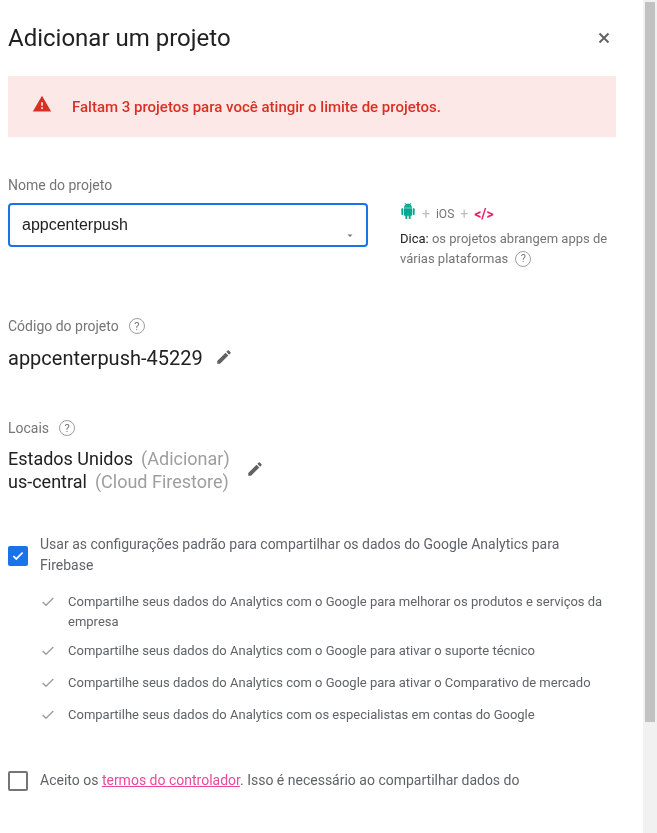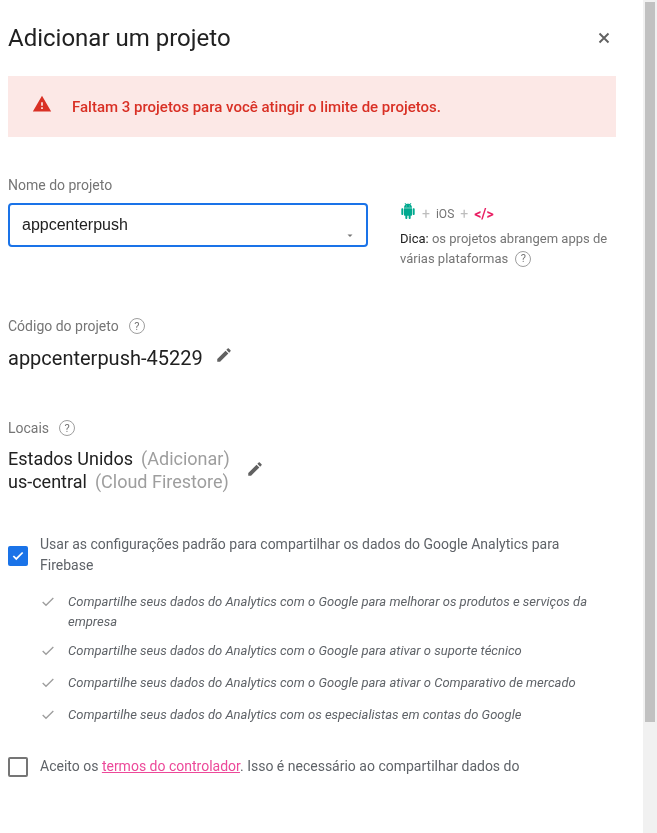--- a/index.html
+++ b/index.html
@@ -137,21 +137,21 @@
       margin-bottom: 50px;
     }
     .label-row {
       display: flex;
       align-items: center;
       gap: 6px;
       margin-bottom: 12px;
     }
     .project-id-value {
       display: flex;
-      align-items: flex-start;
+      align-items: flex-end;
       gap: 12px;
     }
     .project-id-text {
       font-size: 20px;
       color: #212121;
     }
     .edit-icon {
       color: #616161;
       cursor: pointer;
       font-size: 18px;
@@ -203,22 +203,21 @@
       border-radius: 2px;
       background: #fff;
     }
     .checkbox-label {
       font-size: 14px;
       color: #5f6368;
       line-height: 1.5;
     }
     .sub-list {
       margin-left: 32px;
-      margin-bottom: 28px;
-      font-style: italic;
+      margin-bottom: 42px;
     }
     .sub-item {
       display: flex;
       align-items: flex-start;
       gap: 12px;
       margin-bottom: 10px;
     }
     .check-mark {
       color: #9e9e9e;
       font-size: 16px;

